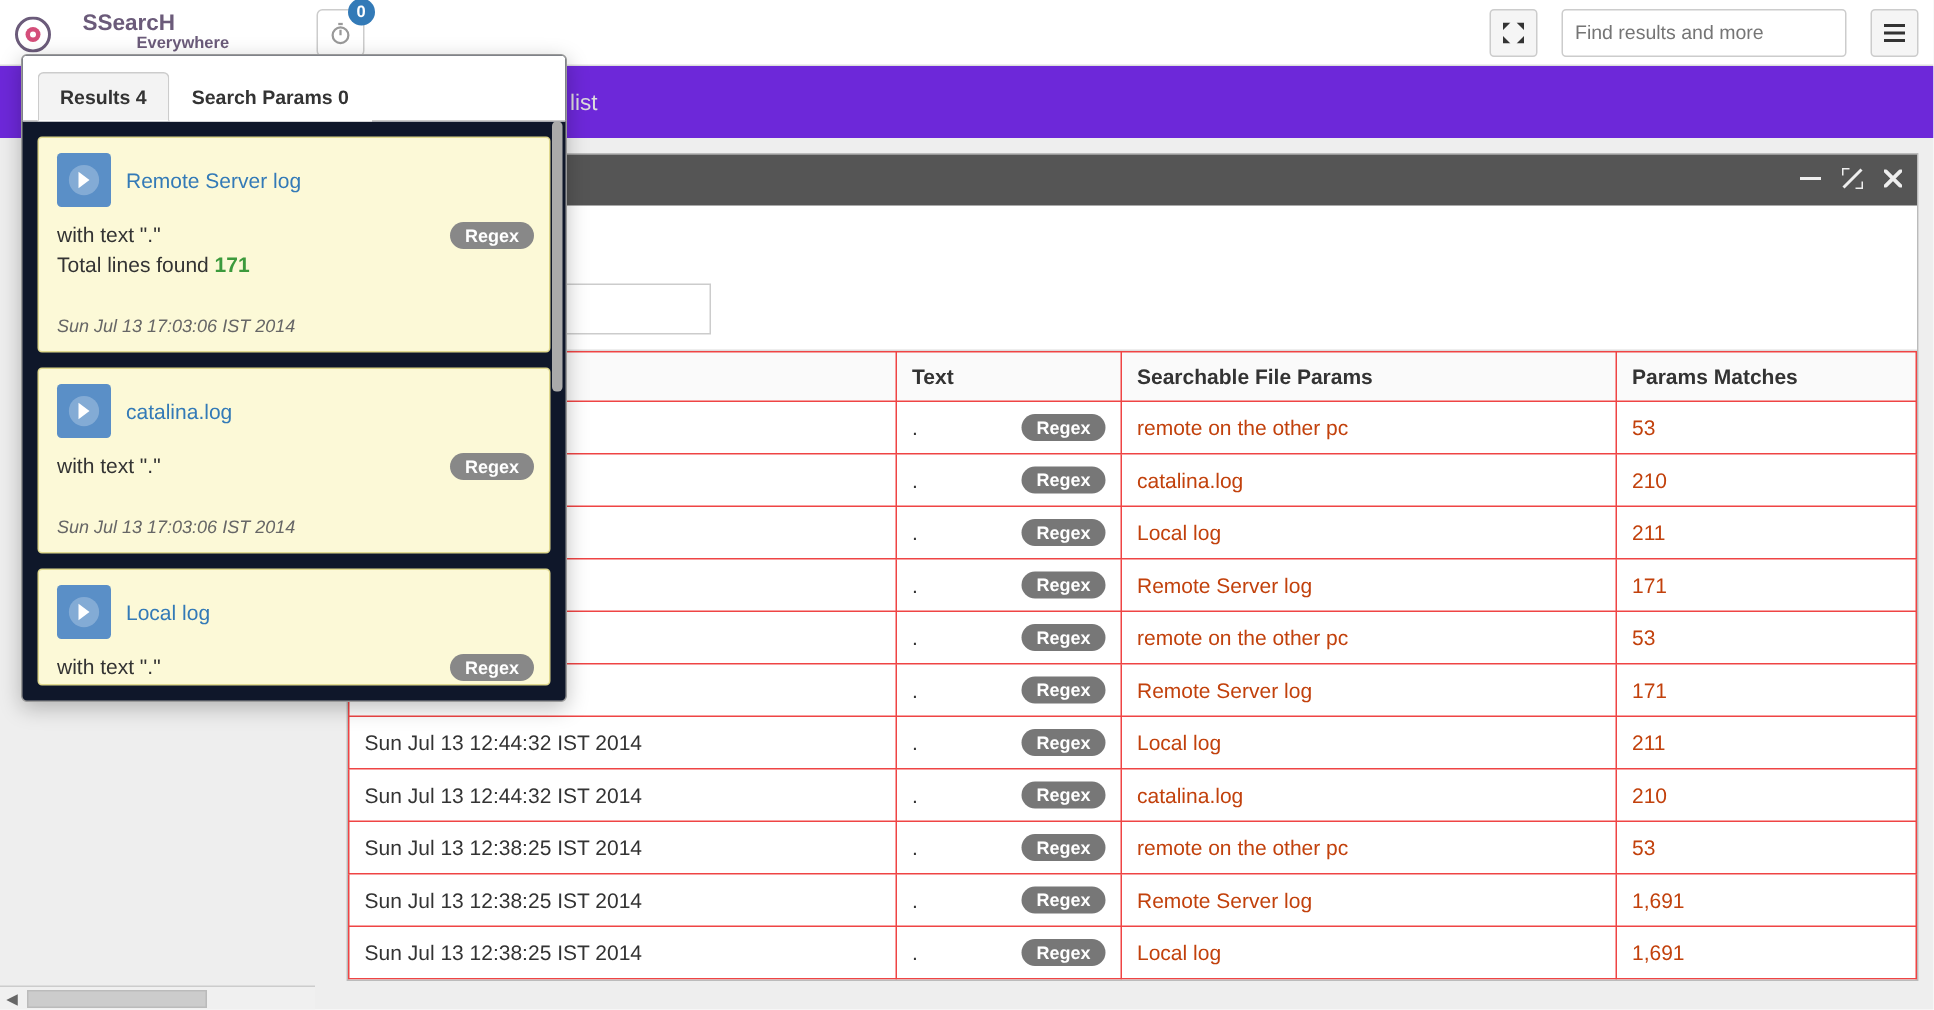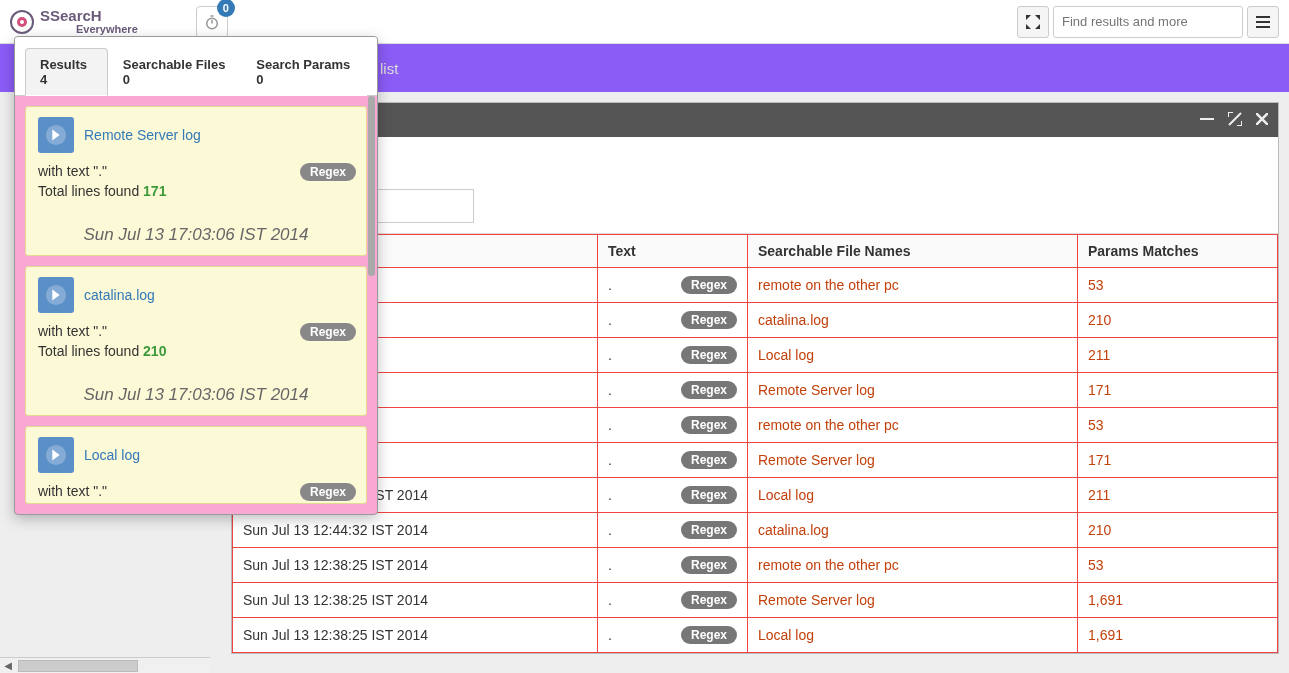--- a/index.html
+++ b/index.html
@@ -17,22 +17,22 @@
   height: 44px;
   background: #fff;
   border-bottom: 1px solid #ddd;
   display: flex;
   align-items: center;
   padding: 0 10px;
   position: relative;
 }
 .logo-wrap {
   display: flex;
-  align-items: center;
-  gap: 6px;
+  align-items: flex-end;
+  gap: 21px;
 }
 .logo-icon {
   width: 24px; height: 24px;
 }
 .logo-text {
   font-weight: 700;
   font-size: 15px;
   line-height: 1;
   color: #6b5b7a;
 }
@@ -65,21 +65,21 @@
   display: flex;
   align-items: center;
   justify-content: center;
   font-weight: 600;
   padding: 0 4px;
 }
 .header-right {
   margin-left: auto;
   display: flex;
   align-items: center;
-  gap: 4px;
+  gap: 16px;
 }
 .hdr-btn {
   width: 32px; height: 32px;
   border: 1px solid #ccc;
   background: #f5f5f5;
   border-radius: 3px;
   display: flex;
   align-items: center;
   justify-content: center;
   cursor: pointer;
@@ -95,21 +95,21 @@
   background: #fff;
 }
 .search-wrap input {
   border: none;
   outline: none;
   flex: 1;
   font-size: 13px;
   color: #555;
 }
 .breadcrumb-bar {
-  background: #8b5cf6;
+  background: #6d28d9;
   color: #ddd;
   height: 48px;
   display: flex;
   align-items: center;
   padding: 0 20px;
   font-size: 15px;
 }
 .body-wrap {
   position: relative;
   height: calc(100% - 92px);
@@ -196,21 +196,21 @@
   float: right;
 }
 .text-cell { display: flex; justify-content: space-between; align-items: center; gap: 10px; }
 
 
 .dropdown {
   position: absolute;
   top: 36px;
   left: 14px;
   width: 364px;
-  background: #f9a8d4;
+  background: #0f172a;
   border: 1px solid #999;
   border-radius: 4px;
   box-shadow: 0 4px 14px rgba(0,0,0,0.25);
   z-index: 100;
   overflow: hidden;
 }
 .dd-tabs {
   display: flex;
   background: #fff;
   border-bottom: 1px solid #ccc;
@@ -281,23 +281,23 @@
   top: 56px;
   background: #888;
   color: #fff;
   border-radius: 10px;
   padding: 2px 10px;
   font-size: 12px;
   font-weight: 600;
 }
 .rc-ts {
   margin-top: 26px;
-  text-align: center;
+  text-align: left;
   font-style: italic;
-  font-size: 17px;
+  font-size: 12px;
   color: #666;
 }
 .result-card.short { padding-bottom: 4px; }
 .result-card.short .rc-badge { top: auto; bottom: 2px; }
 
 
 .left-scroll {
   position: absolute;
   bottom: 0;
   left: 0;
@@ -408,21 +408,21 @@
       <div class="toolbar-row">
         <input class="filter-input" style="">
       </div>
     </div>
     <div class="table-wrap">
       <table>
         <thead>
           <tr>
             <th style="width:365px"></th>
             <th style="width:150px">Text</th>
-            <th>Searchable File Names</th>
+            <th>Searchable File Params</th>
             <th style="width:200px">Params Matches</th>
           </tr>
         </thead>
         <tbody id="tbody">
             <tr>
               <td>2014</td>
               <td>
                 <div class="text-cell">
                   <span>.</span>
                   <span class="regex-badge">Regex</span>
@@ -548,21 +548,20 @@
 
   <div class="left-scroll">
     <div class="arrow">◀</div>
     <div class="thumb"></div>
   </div>
 </div>
 
 <div class="dropdown">
   <div class="dd-tabs" id="dd-tabs">
       <div class="dd-tab active">Results 4</div>
-      <div class="dd-tab">Searchable Files 0</div>
       <div class="dd-tab">Search Params 0</div>
     </div>
   <div class="dd-body" id="dd-body">
     <div class="dd-scroll-thumb"></div>
   <div class="result-card">
         <div class="rc-head">
           <div class="rc-icon">
             <svg width="22" height="22" viewBox="0 0 24 24">
               <circle cx="12" cy="12" r="11" fill="#fff" opacity="0.25"></circle>
               <path d="M8 6l8 6-8 6z" fill="#fff"></path>
@@ -579,21 +578,20 @@
         <div class="rc-head">
           <div class="rc-icon">
             <svg width="22" height="22" viewBox="0 0 24 24">
               <circle cx="12" cy="12" r="11" fill="#fff" opacity="0.25"></circle>
               <path d="M8 6l8 6-8 6z" fill="#fff"></path>
             </svg>
           </div>
           <span class="rc-title">catalina.log</span>
         </div>
         <div class="rc-text">with text "."</div>
-        <div class="rc-lines">Total lines found <span class="count">210</span></div>
         <div class="rc-badge">Regex</div>
         <div class="rc-ts">Sun Jul 13 17:03:06 IST 2014</div>
       </div>
       <div class="result-card short">
         <div class="rc-head">
           <div class="rc-icon">
             <svg width="22" height="22" viewBox="0 0 24 24">
               <circle cx="12" cy="12" r="11" fill="#fff" opacity="0.25"></circle>
               <path d="M8 6l8 6-8 6z" fill="#fff"></path>
             </svg>

